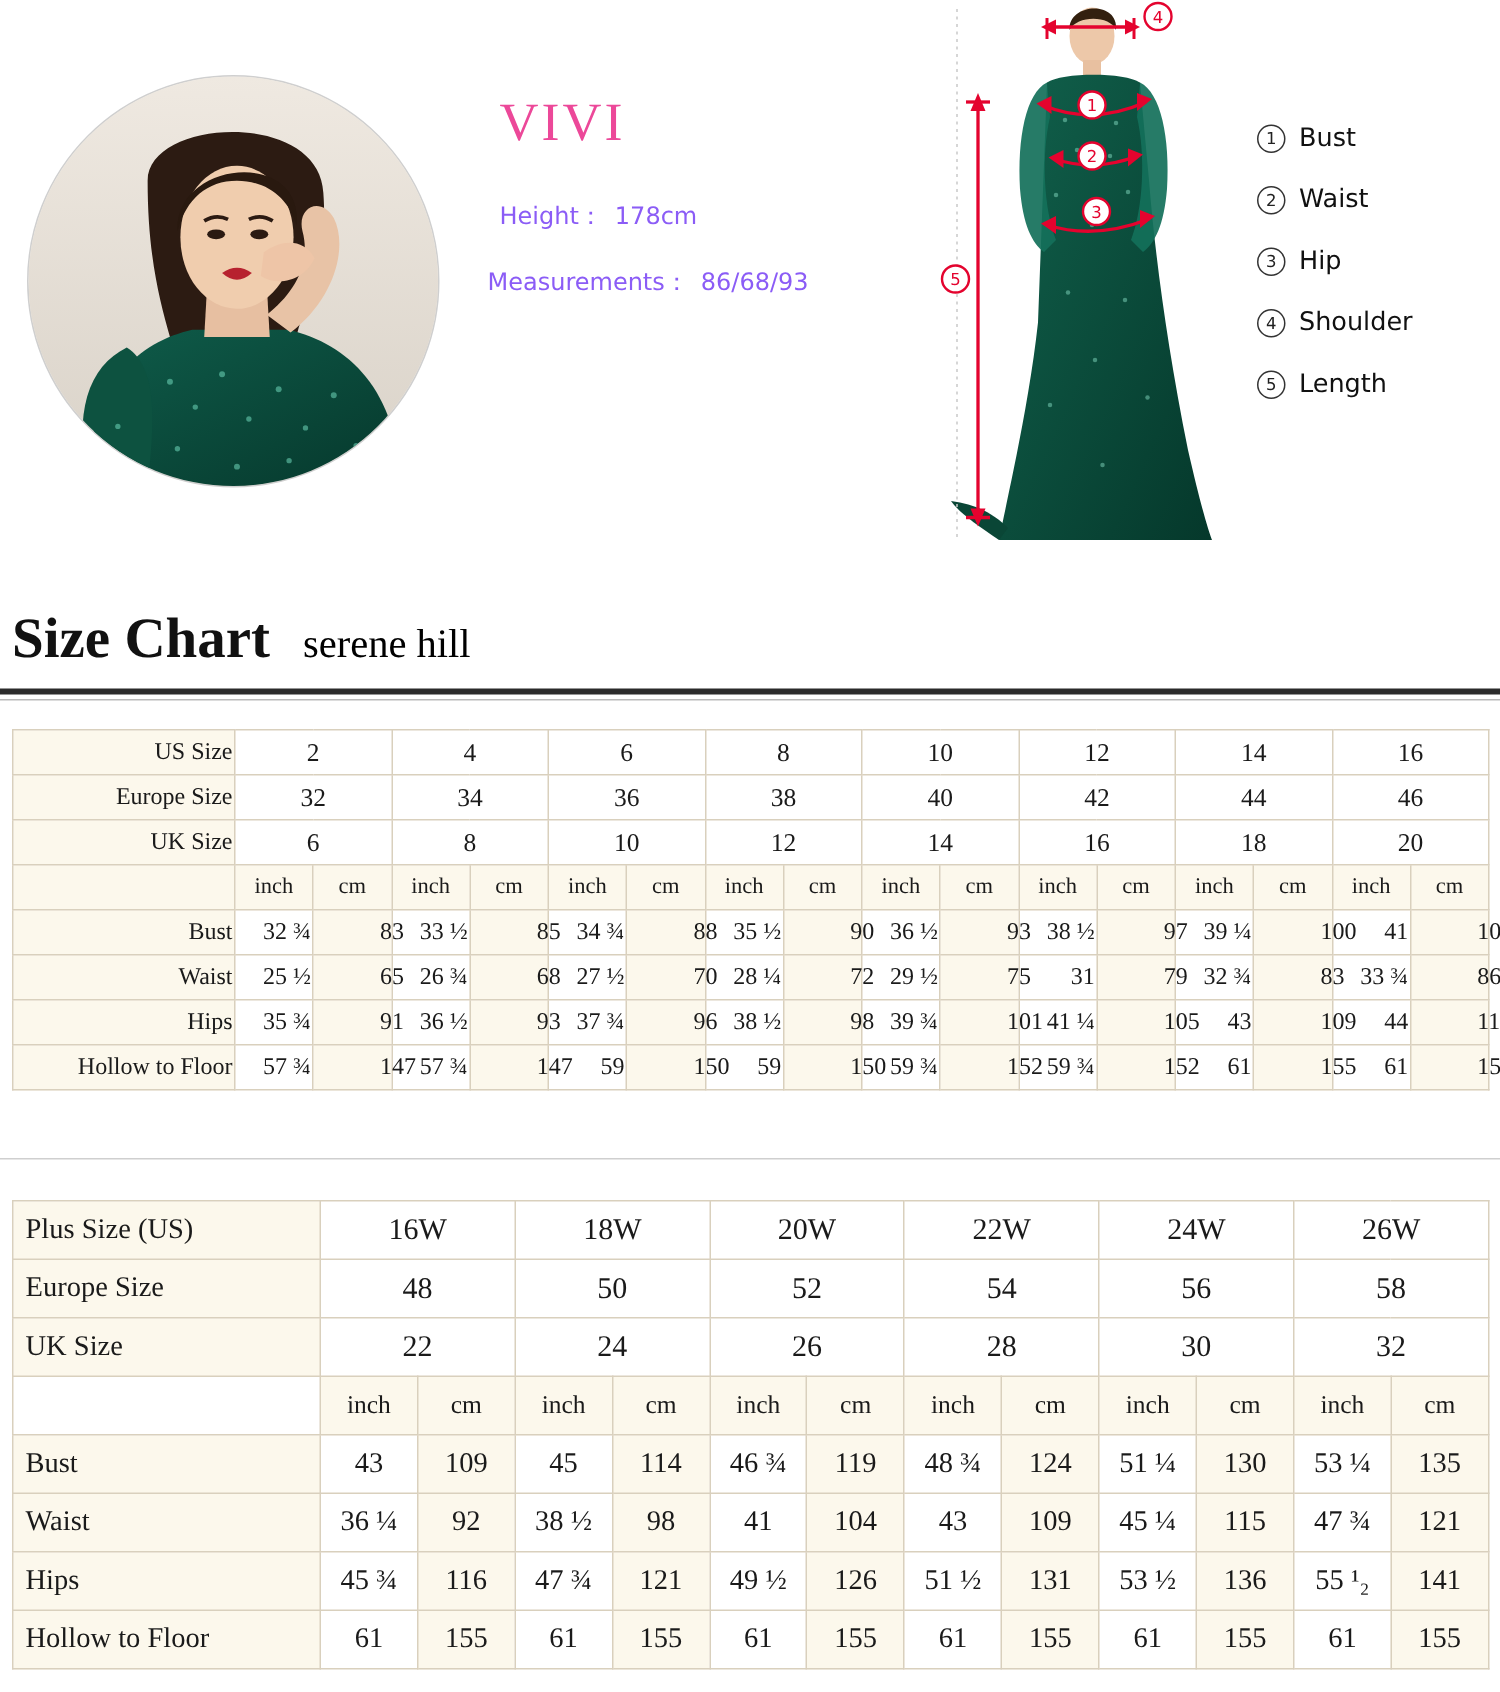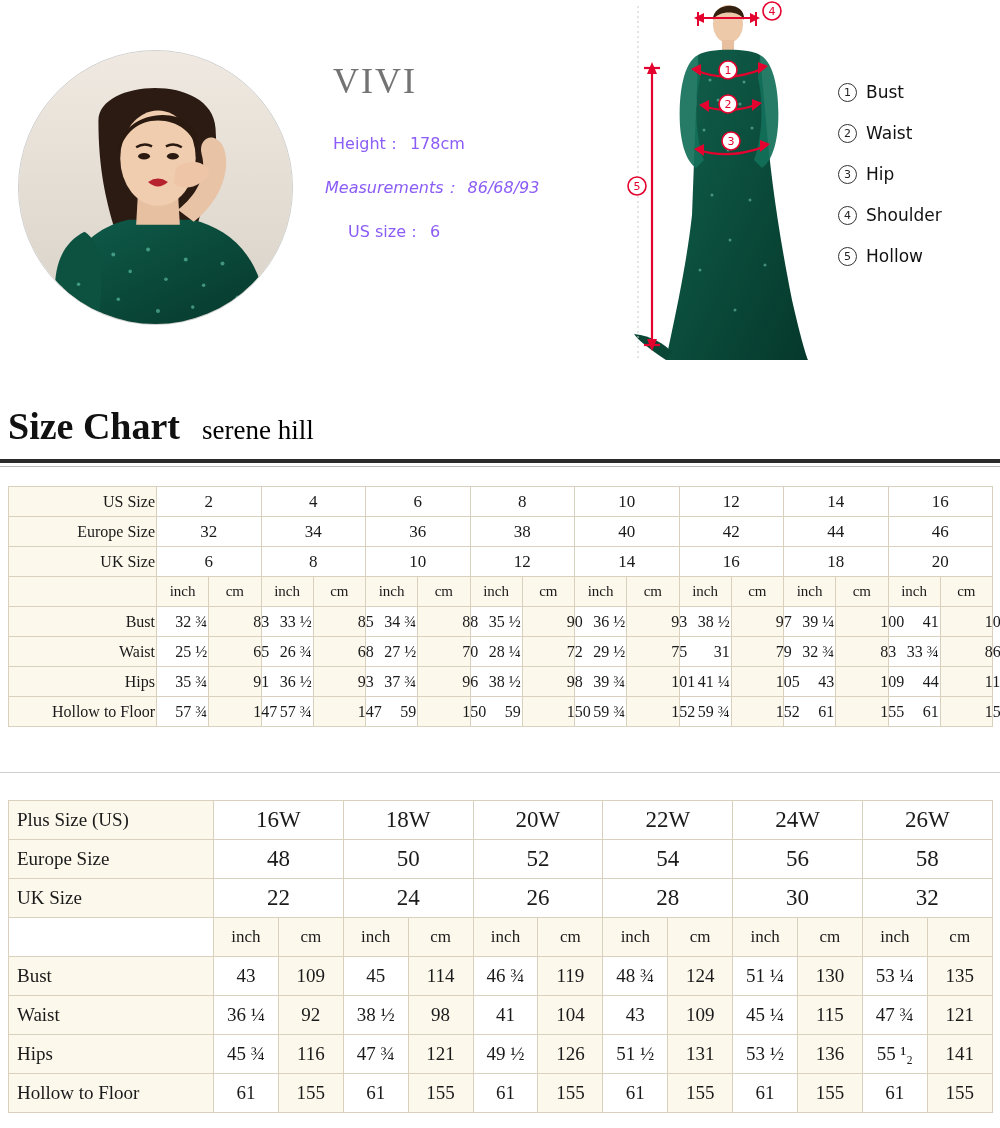--- a/index.html
+++ b/index.html
@@ -35,34 +35,34 @@
   
   .profile {
     position:absolute;
     left:325px; top:60px;
     width:300px;
   }
   .brand-name {
     font-family:"Liberation Serif", serif;
     font-size:36px;
     letter-spacing:2px;
-    color:#737373;
+    color:#ec4899;
     margin:0 0 32px 8px;
   }
   .profile-row {
     font-family:"DejaVu Sans", sans-serif;
     font-size:16px;
     color:#8b5cf6;
     margin-bottom:23px;
     white-space:nowrap;
   }
   .profile-row .lbl { }
   .profile-row .val { margin-left:8px; }
   .r1 { margin-left:8px; }
-  .r2 { margin-left:0px;font-style:italic; }
+  .r2 { margin-left:0px; }
   .r3 { margin-left:23px; }
 
   
   .dress-area {
     position:absolute;
     left:600px; top:0px;
     width:250px; height:375px;
   }
   .dress-svg { position:absolute; left:0; top:0; }
 
@@ -172,21 +172,21 @@
   .t2 .rowhead {
     text-align:left;
     padding-left:8px;
     background:#fcf8ec;
     font-size:19px;
     width:205px;
   }
   .t2 .unit { background:#fcf8ec; font-size:17px; }
   .t2 .inchcell { background:#ffffff; }
   .t2 .cmcell { background:#fcf8ec; }
-  .t2 .topval { background:#ffffff; font-size:23px; }
+  .t2 .topval { background:#ffffff; font-size:20px; }
   .t2 .blank { background:#ffffff; }
 </style>
 </head>
 <body>
 
 <div class="top">
 
   <div class="model-circle">
     <svg class="model-art" viewBox="0 0 275 275">
       <defs>
@@ -242,23 +242,20 @@
     </svg>
   </div>
 
   <div class="profile">
     <div class="brand-name">VIVI</div>
     <div class="profile-row r1">
       <span class="lbl">Height：</span><span class="val">178cm</span>
     </div>
     <div class="profile-row r2">
       <span class="lbl">Measurements：</span><span class="val">86/68/93</span>
-    </div>
-    <div class="profile-row r3">
-      <span class="lbl">US size：</span><span class="val">6</span>
     </div>
   </div>
 
   <div class="dress-area">
     <svg class="dress-svg" width="250" height="375" viewBox="0 0 250 375">
       <defs>
         <linearGradient id="gown" x1="0" y1="0" x2="1" y2="1">
           <stop offset="0%" stop-color="#11614c"></stop>
           <stop offset="100%" stop-color="#05382b"></stop>
         </linearGradient>
@@ -350,21 +347,21 @@
     <div class="legend-item">
       <span class="legend-num">3</span>
       <span class="legend-label">Hip</span>
     </div>
     <div class="legend-item">
       <span class="legend-num">4</span>
       <span class="legend-label">Shoulder</span>
     </div>
     <div class="legend-item">
       <span class="legend-num">5</span>
-      <span class="legend-label">Hollow</span>
+      <span class="legend-label">Length</span>
     </div>
   </div>
 </div>
 
 <div class="chart-head">
   <span class="chart-title">Size Chart</span>
   <span class="chart-sub">serene hill</span>
 </div>
 <div class="rule-thick"></div>
 <div class="rule-thin"></div>

